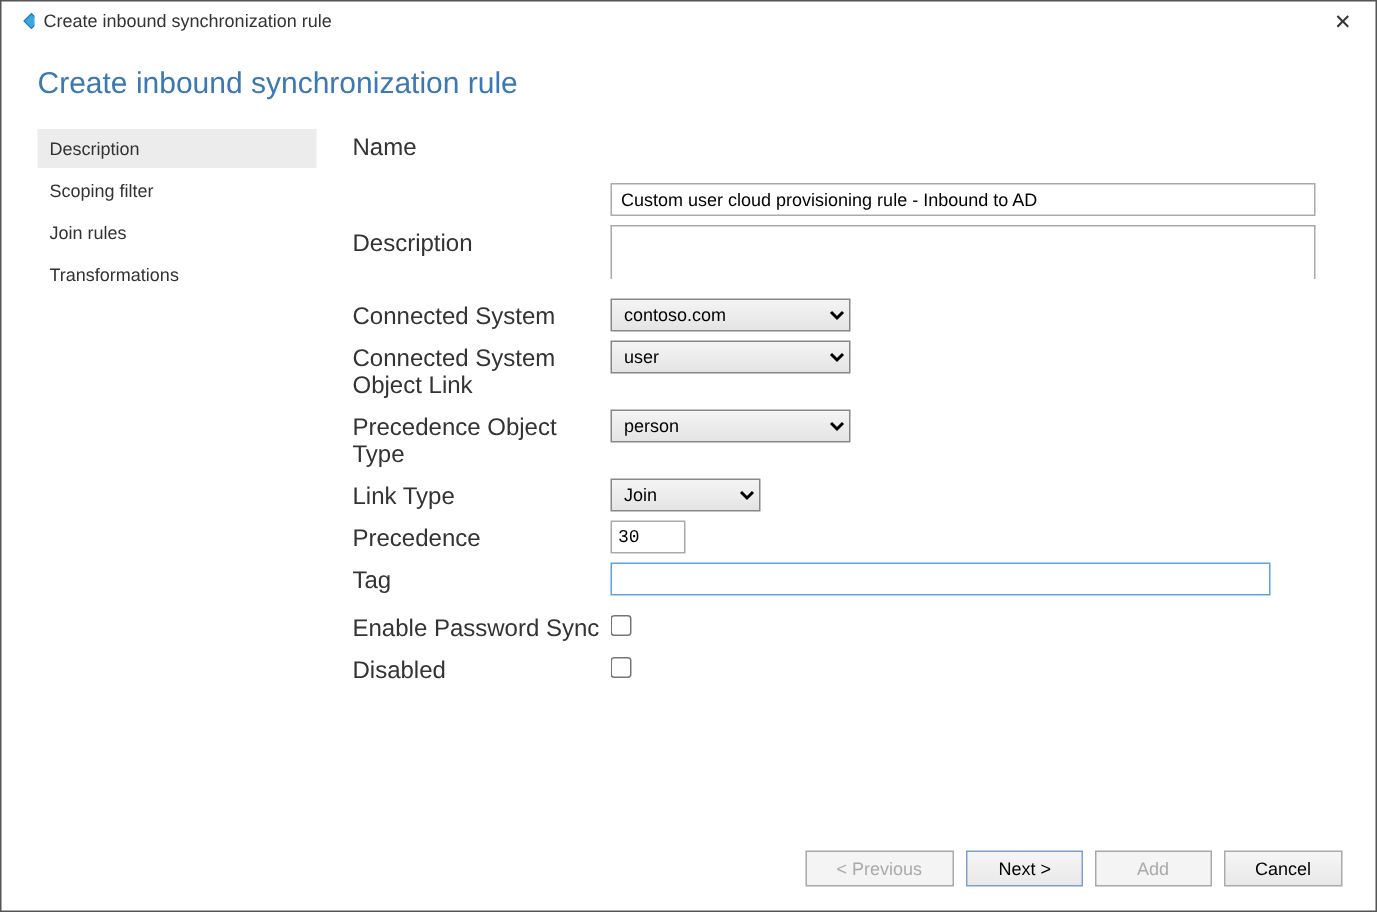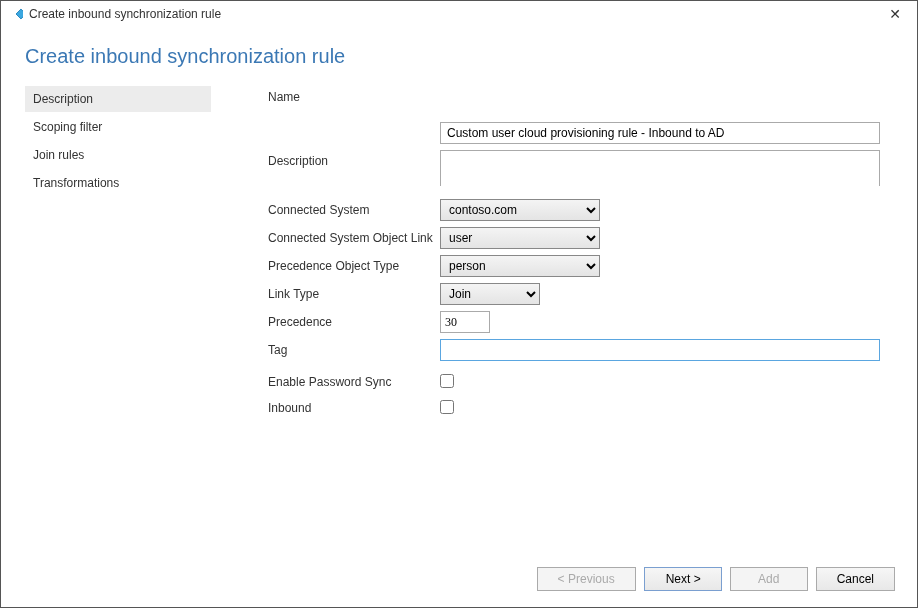--- a/index.html
+++ b/index.html
@@ -68,24 +68,23 @@
       padding-right: 16px;
     }
     .form-row {
       display: flex;
       align-items: flex-start;
       margin-bottom: 6px;
     }
     .form-label {
       width: 172px;
       flex-shrink: 0;
-      font-size: 12px;
+      font-size: 16px;
       color: #333;
       padding-top: 4px;
-      margin-left: 33px;
     }
     .form-control {
       flex: 1;
     }
     .text-input {
       width: 100%;
       height: 22px;
       border: 1px solid #aaa;
       padding: 2px 6px;
       font-size: 12px;
@@ -112,21 +111,21 @@
       padding: 1px 4px;
     }
     .select-wide { width: 160px; }
     .select-narrow { width: 100px; }
     .num-input {
       width: 50px;
       height: 22px;
       border: 1px solid #aaa;
       padding: 2px 4px;
       font-size: 12px;
-      font-family: Liberation Serif, serif;
+      font-family: Liberation Mono, monospace;
     }
     .tag-input {
       width: 440px;
       height: 22px;
       border: 1px solid #5aa6e0;
       padding: 2px 6px;
       font-size: 12px;
       font-family: inherit;
       outline: none;
     }
@@ -257,21 +256,21 @@
       </div>
 
       <div class="form-row">
         <div class="form-label">Enable Password Sync</div>
         <div class="form-control">
           <input type="checkbox" class="checkbox-ctl" style="">
         </div>
       </div>
 
       <div class="form-row">
-        <div class="form-label">Inbound</div>
+        <div class="form-label">Disabled</div>
         <div class="form-control">
           <input type="checkbox" class="checkbox-ctl" style="">
         </div>
       </div>
 
     </div>
   </div>
 </div>
 
 <div class="button-bar">

